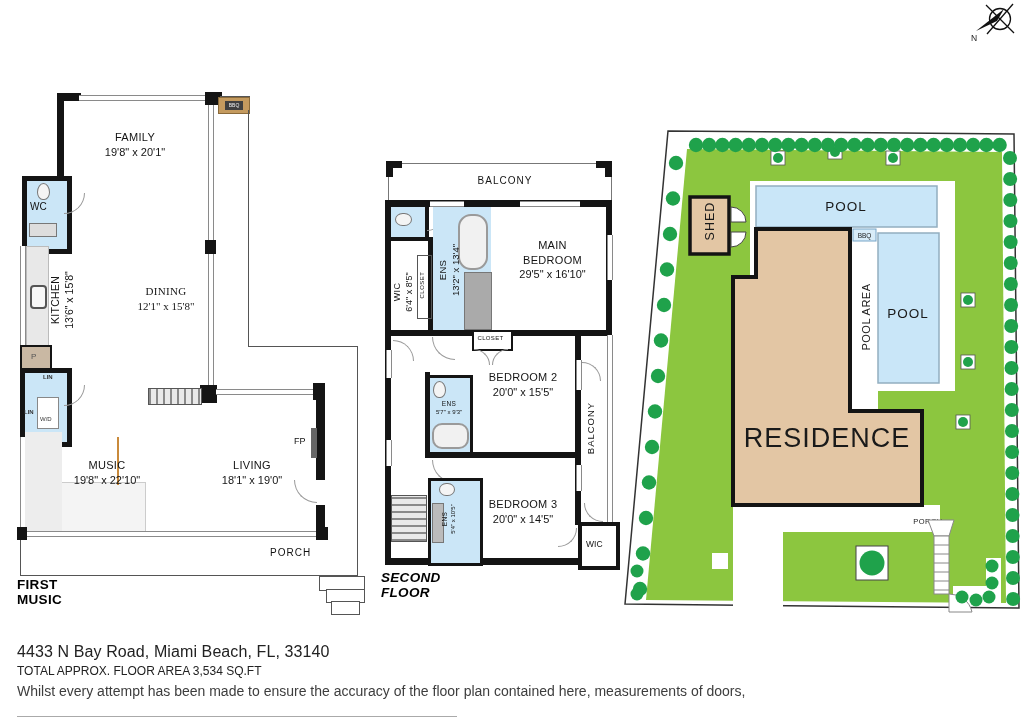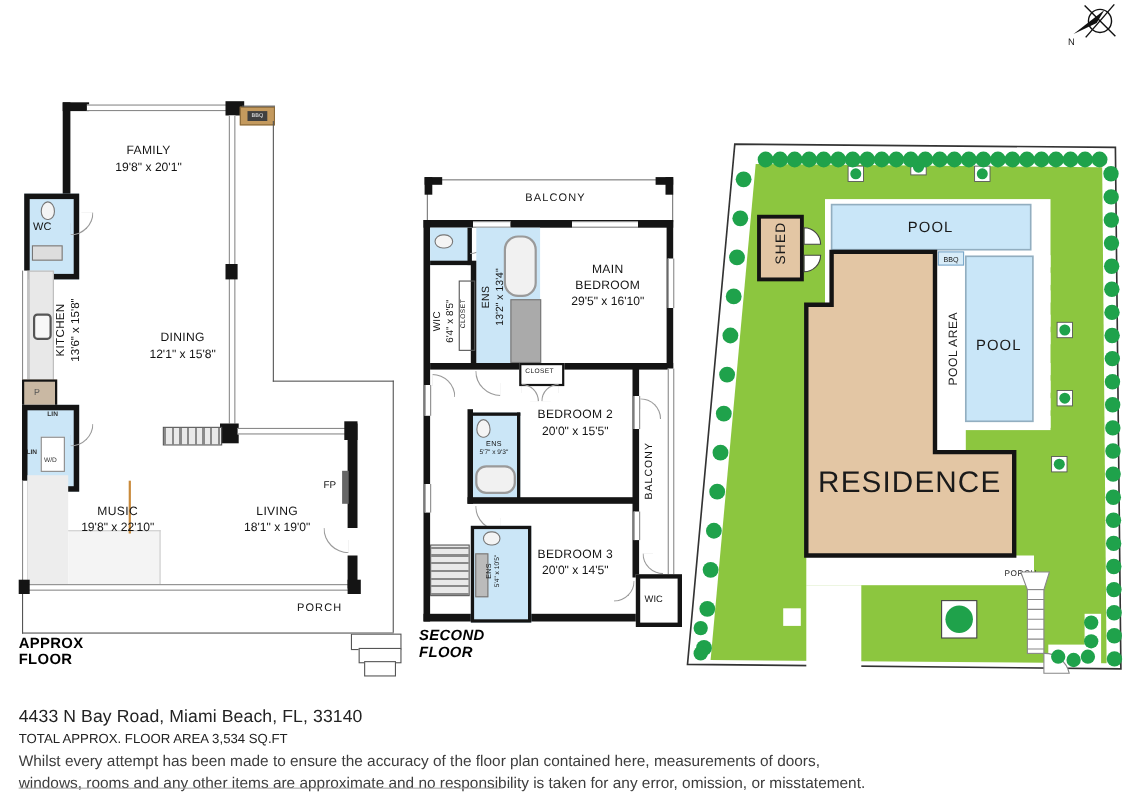--- a/index.html
+++ b/index.html
@@ -106,34 +106,34 @@
     <div class="abs" style="left:331px;top:601px;width:27px;height:12px;background:#fff;border:1.5px solid #555;"></div>
 
     <div class="lbl" style="left:75px;top:130px;width:120px;">
       <div class="nm">FAMILY</div>
       <div>19'8" x 20'1"</div>
     </div>
     <div class="lbl rot" style="left:11px;top:283px;width:110px;height:34px;font-size:10.5px;">
       <div class="nm">KITCHEN</div>
       <div>13'6" x 15'8"</div>
     </div>
-    <div class="lbl" style="left:111px;top:300px;width:110px;">
+    <div class="lbl" style="left:111px;top:284px;width:110px;font-family:Liberation Serif, serif;">
       <div class="nm">DINING</div>
       <div>12'1" x 15'8"</div>
     </div>
     <div class="lbl" style="left:52px;top:458px;width:110px;">
       <div class="nm">MUSIC</div>
       <div>19'8" x 22'10"</div>
     </div>
     <div class="lbl" style="left:197px;top:458px;width:110px;">
       <div class="nm">LIVING</div>
       <div>18'1" x 19'0"</div>
     </div>
     <div class="sm" style="left:270px;top:547px;font-size:10px;letter-spacing:1px;color:#111;">PORCH</div>
-    <div class="floorname" style="left:17px;top:577px;">APPROX FLOOR</div>
+    <div class="floorname" style="left:17px;top:577px;">FIRST MUSIC</div>
   </div>
 
   <div class="abs">
 
     <div class="abs" style="left:388px;top:163px;width:222px;height:37px;border:1.5px solid #777;"></div>
     <div class="wall" style="left:386px;top:161px;width:16px;height:7px;"></div>
     <div class="wall" style="left:386px;top:161px;width:7px;height:16px;"></div>
     <div class="wall" style="left:596px;top:161px;width:16px;height:7px;"></div>
     <div class="wall" style="left:605px;top:161px;width:7px;height:16px;"></div>
     <div class="lbl" style="left:450px;top:174px;width:110px;font-size:10px;letter-spacing:1px;">BALCONY</div>
@@ -382,18 +382,17 @@
     <circle cx="1000" cy="19" r="10.5" fill="none" stroke="#111" stroke-width="1.3"></circle>
     <polygon points="976,31 1004,9 997,21" fill="#111"></polygon>
     <text x="974" y="41" font-size="8.5" text-anchor="middle">N</text>
   </svg>
 
   <div>
     <div class="footer-addr" style="left:17px;top:643px;text-align:right;">4433 N Bay Road, Miami Beach, FL, 33140</div>
     <div class="footer-area" style="left:17px;top:664px;">TOTAL APPROX. FLOOR AREA 3,534 SQ.FT</div>
     <div class="footer-disc" style="left:17px;top:681px;">
       <div>Whilst every attempt has been made to ensure the accuracy of the floor plan contained here, measurements of doors,</div>
-      <div>windows, rooms and any other items are approximate and no responsibility is taken for any error, omission, or misstatement.</div>
     </div>
     <div class="abs" style="left:17px;top:716px;width:440px;border-top:1px solid #aaa;"></div>
   </div>
 
 </div>
 
 </body></html>

